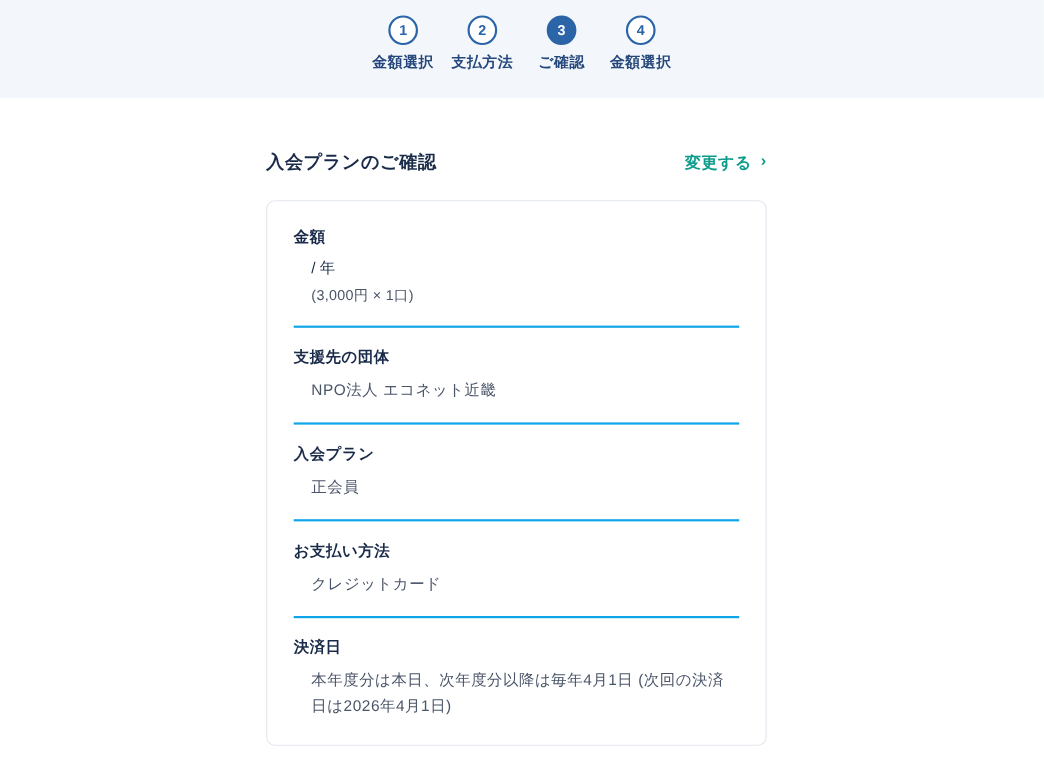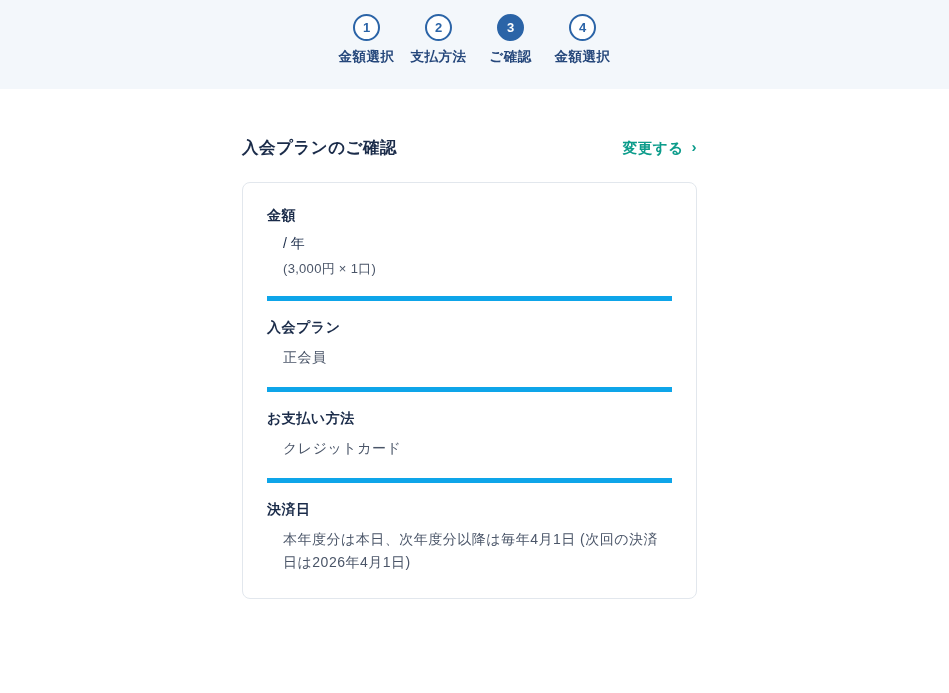--- a/index.html
+++ b/index.html
@@ -96,21 +96,21 @@
   
   .card {
     margin-top: 23px;
     border: 1px solid #e2e7ed;
     border-radius: 8px;
     background: #ffffff;
     padding: 6px 24px;
   }
   .section {
     padding: 18px 0;
-    border-bottom: 5px solid #0ea5e9;
+    border-bottom: 2px solid #0ea5e9;
   }
   .section:last-child { border-bottom: none; }
   .section-label {
     font-size: 14px;
     font-weight: bold;
     color: #1a2b49;
     letter-spacing: 0.5px;
   }
   .section-value {
     margin-top: 9px;
@@ -182,20 +182,24 @@
   <div class="card">
 
     <section class="section">
       <div class="section-label">金額</div>
       <div class="amount-row">
         <span class="amount-unit">/ 年</span>
       </div>
       <div class="amount-note">(3,000円 × 1口)</div>
     </section>
 
+    <section class="section">
+      <div class="section-label">支援先の団体</div>
+      <div class="section-value">NPO法人 エコネット近畿</div>
+    </section>
 
     <section class="section">
       <div class="section-label">入会プラン</div>
       <div class="section-value">正会員</div>
     </section>
 
     <section class="section">
       <div class="section-label">お支払い方法</div>
       <div class="section-value">クレジットカード</div>
     </section>

